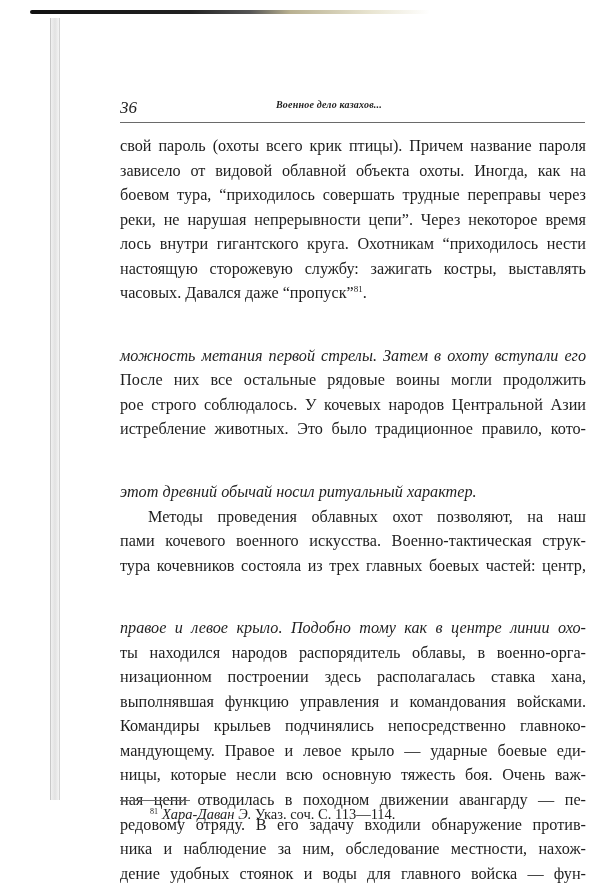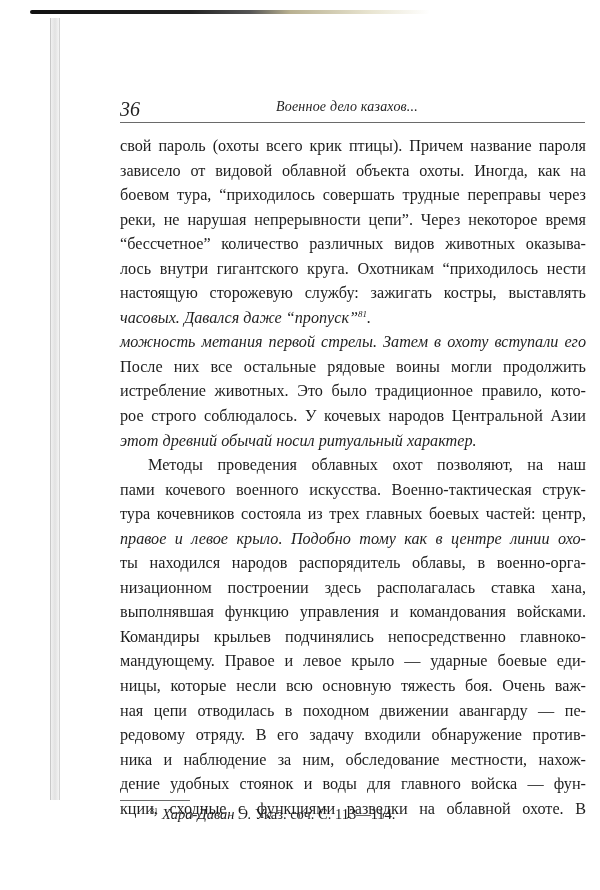--- a/index.html
+++ b/index.html
@@ -16,34 +16,34 @@
   }
   .spine {
     position: absolute; left: 50px; top: 18px; width: 8px; height: 782px;
     border-left: 1px solid #c8c8c8; border-right: 1px solid #d4d4d4;
     background: linear-gradient(90deg, #f0f0f0, #e2e2e2, #f4f4f4);
   }
   .running-head {
     position: absolute; left: 120px; top: 98px; width: 465px; height: 20px;
     font-style: italic; font-size: 15px;
   }
-  .page-number { position: absolute; left: 0; top: 0; font-size: 20px; }
-  .book-title { position: absolute; left: 156px; top: 1px; font-size: 14px; letter-spacing: 0.2px; }
+  .page-number { position: absolute; left: 0; top: 0; font-size: 17px; }
+  .book-title { position: absolute; left: 156px; top: 1px; font-size: 10px; letter-spacing: 0.2px; font-weight: bold; }
   .head-rule {
     position: absolute; left: 120px; top: 122px; width: 465px; height: 0;
     border-top: 1px solid #6a6a6a;
   }
   .body-text {
     position: absolute; left: 120px; top: 134px; width: 466px;
     font-size: 16.2px; line-height: 24.55px;
   }
   .line { display: block; white-space: nowrap; text-align: justify; text-align-last: justify; height: 24.55px; overflow: visible; }
-  .line.last { text-align-last: left; font-style: italic; }
+  .line.last { text-align-last: left; }
   .line.indent { padding-left: 28px; }
-  .it { font-style: italic; }
+  .it { font-style: italic; margin-top: 38px; }
   sup { font-size: 9px; line-height: 0; vertical-align: 6px; }
   .fn-rule {
     position: absolute; left: 120px; top: 800px; width: 70px; height: 0;
     border-top: 1px solid #6a6a6a;
   }
   .footnote {
     position: absolute; left: 150px; top: 806px; font-size: 14.5px; white-space: nowrap;
   }
   .footnote sup { font-size: 8px; vertical-align: 5px; margin-right: 4px; }
 </style>
@@ -57,28 +57,27 @@
   <span class="page-number">36</span>
   <span class="book-title">Военное дело казахов...</span>
 </div>
 <div class="head-rule"></div>
 
 <div class="body-text">
   <span class="line">свой пароль (охоты всего крик птицы). Причем название пароля</span>
   <span class="line">зависело от видовой облавной объекта охоты. Иногда, как на</span>
   <span class="line">боевом тура, “приходилось совершать трудные переправы через</span>
   <span class="line">реки, не нарушая непрерывности цепи”. Через некоторое время</span>
-  <span class="line">“бессчетное” количество различных видов животных оказыва-</span>
   <span class="line">лось внутри гигантского круга. Охотникам “приходилось нести</span>
   <span class="line">настоящую сторожевую службу: зажигать костры, выставлять</span>
   <span class="line last"><span>часовых. Давался даже “пропуск”</span><sup>81</sup><span>.</span></span>
   <span class="line it">можность метания первой стрелы. Затем в охоту вступали его</span>
   <span class="line">После них все остальные рядовые воины могли продолжить</span>
+  <span class="line">рое строго соблюдалось. У кочевых народов Центральной Азии</span>
   <span class="line">истребление животных. Это было традиционное правило, кото-</span>
-  <span class="line">рое строго соблюдалось. У кочевых народов Центральной Азии</span>
   <span class="line last it">этот древний обычай носил ритуальный характер.</span>
   <span class="line indent">Методы проведения облавных охот позволяют, на наш</span>
   <span class="line">пами кочевого военного искусства. Военно-тактическая струк-</span>
   <span class="line">тура кочевников состояла из трех главных боевых частей: центр,</span>
   <span class="line it">правое и левое крыло. Подобно тому как в центре линии охо-</span>
   <span class="line">ты находился народов распорядитель облавы, в военно-орга-</span>
   <span class="line">низационном построении здесь располагалась ставка хана,</span>
   <span class="line">выполнявшая функцию управления и командования войсками.</span>
   <span class="line">Командиры крыльев подчинялись непосредственно главноко-</span>
   <span class="line">мандующему. Правое и левое крыло — ударные боевые еди-</span>

